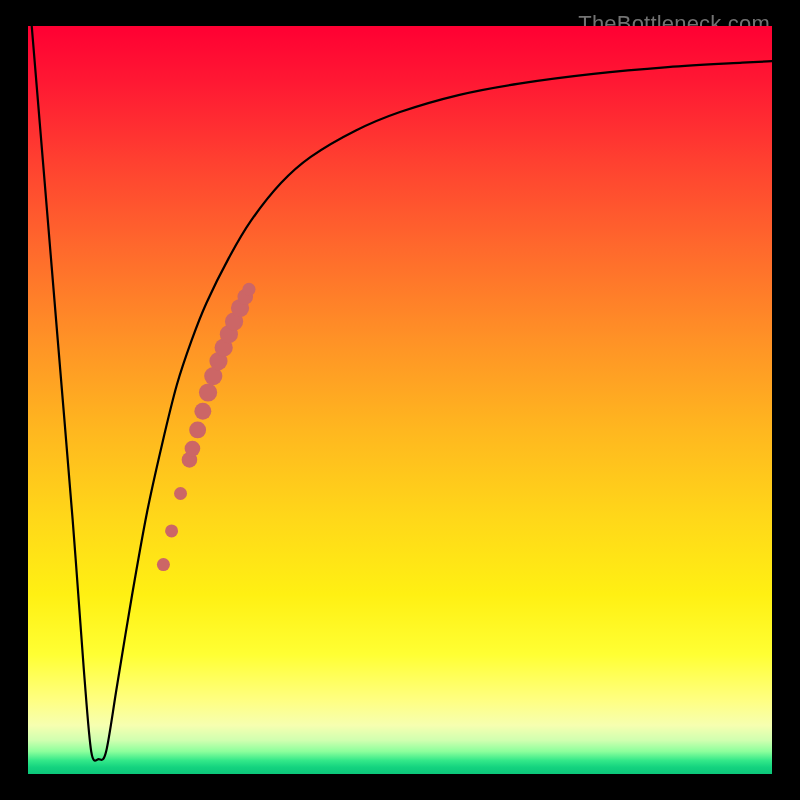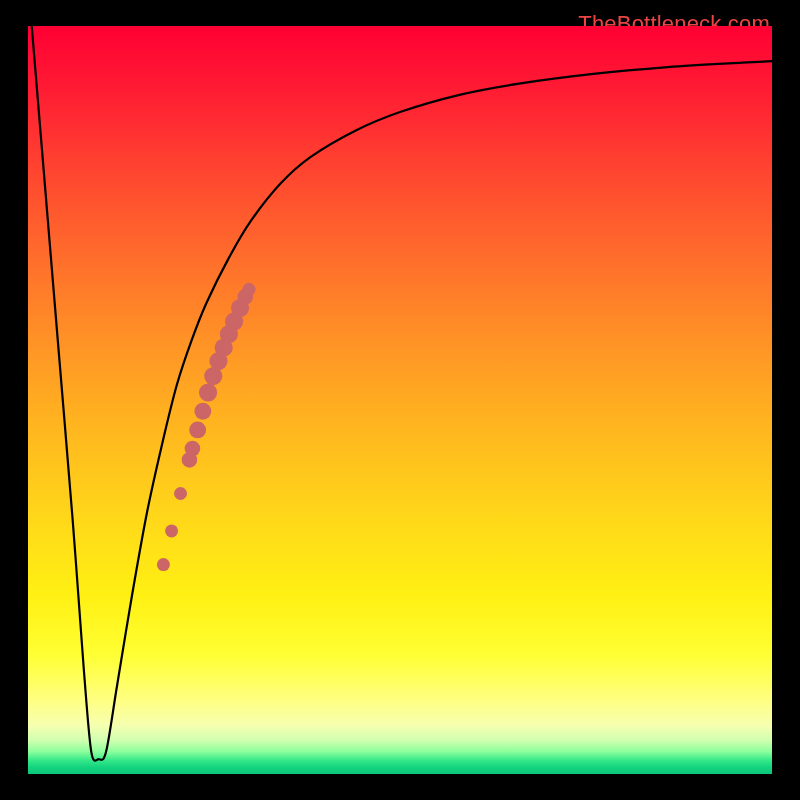--- a/index.html
+++ b/index.html
@@ -66,21 +66,21 @@
     width: 744px;
     height: 748px;
   }
   .watermark {
     position: absolute;
     top: 11px;
     right: 30px;
     font-family: Arial, Helvetica, sans-serif;
     font-size: 22px;
     font-weight: 500;
-    color: #ef4444;
+    color: #737373;
     letter-spacing: 0.2px;
     user-select: none;
   }
 </style>
 </head>
 <body>
 
 <div class="frame">
   <div class="watermark">TheBottleneck.com</div>
   <div class="plot-area">

